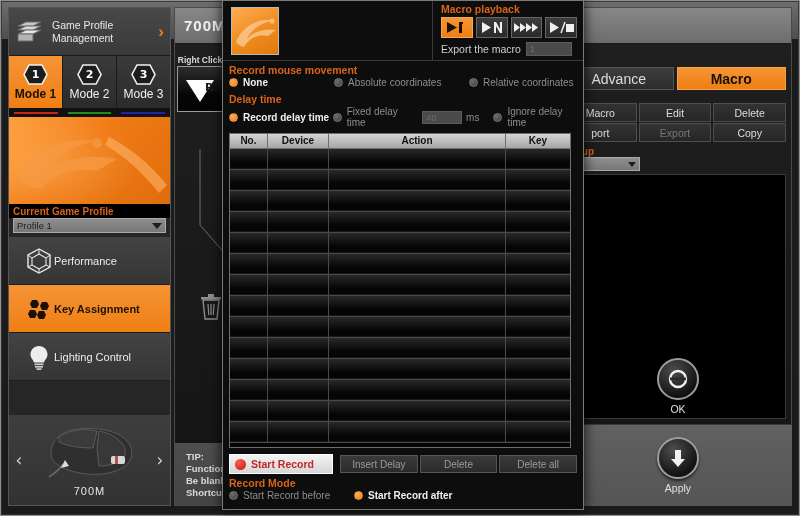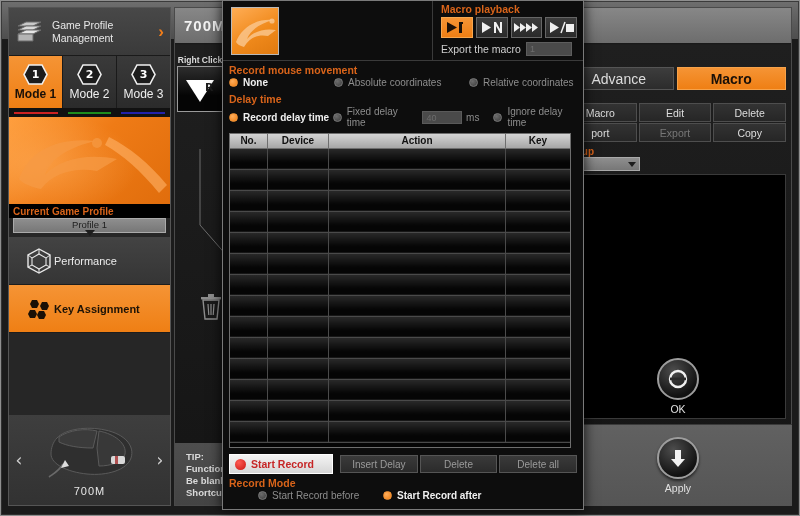--- a/index.html
+++ b/index.html
@@ -92,21 +92,21 @@
   .banner svg { position: absolute; left: 0; top: 0; }
 
   .profile-head {
     background: #000; color: #d9641a; font-size: 10px;
     padding: 2px 4px 1px 4px; font-weight: bold;
   }
   .profile-select {
     margin: 0 4px 4px 4px; height: 15px;
     background: linear-gradient(#8e8e8e,#777);
     border: 1px solid #aaa; display: flex; align-items: center;
-    justify-content: space-between; padding: 0 3px; cursor: pointer; flex-direction: column;
+    justify-content: space-between; padding: 0 3px; cursor: pointer;
   }
   .profile-select span { color: #1d1d1d; font-size: 9.5px; }
   .caret { width: 0; height: 0; border-left: 5px solid transparent;
            border-right: 5px solid transparent; border-top: 6px solid #1d1d1d; }
 
   .navitem {
     height: 48px; display: flex; align-items: center; gap: 1px;
     padding-left: 16px; cursor: pointer;
     background: linear-gradient(#434343,#353535);
     border-bottom: 1px solid #1d1d1d;
@@ -283,21 +283,21 @@
   .rec-btn .reddot { width: 11px; height: 11px; border-radius: 50%;
     background: radial-gradient(circle at 35% 32%, #ff5a52, #c91510); }
   .rec-btn span { color: #c62626; font-size: 10.5px; font-weight: bold; }
   .act-btns { display: flex; gap: 2px; flex: 1; }
   .act-btn {
     flex: 1; height: 18px; background: linear-gradient(#3a3a3a,#2b2b2b);
     border: 1px solid #555; color: #9b9b9b; font-size: 10px;
     display: flex; align-items: center; justify-content: center; cursor: pointer;
   }
 
-  .dlg-bottom-radios { display: flex; padding: 0 0 0 6px; align-items: center; margin-left: 29px; }
+  .dlg-bottom-radios { display: flex; padding: 0 0 0 6px; align-items: center; }
 </style>
 </head>
 <body>
 
 <div id="root">
 
   <div class="app-window">
 
     <div class="titlebar">
       <div class="win-btn">—</div>
@@ -401,20 +401,31 @@
             <svg width="28" height="28" viewBox="0 0 28 28">
               <polygon points="7,5 12,5 14,9 12,13 7,13 5,9" fill="#1a1006"></polygon>
               <polygon points="17,7 22,7 24,11 22,15 17,15 15,11" fill="#1a1006"></polygon>
               <polygon points="5,15 10,15 12,19 10,23 5,23 3,19" fill="#1a1006"></polygon>
               <polygon points="14,16 19,16 21,20 19,24 14,24 12,20" fill="#1a1006"></polygon>
             </svg>
           </span>
           <span class="nlabel">Key Assignment</span>
         </div>
 
+        <div class="navitem">
+          <span class="nico">
+            <svg width="28" height="28" viewBox="0 0 28 28">
+              <path d="M14 3 C19 3,22.5 7,22.5 11.5 C22.5 15,19.5 17,19 19.5 L9 19.5 C8.5 17,5.5 15,5.5 11.5 C5.5 7,9 3,14 3Z" fill="#ededed"></path>
+              <rect x="9.5" y="20.5" width="9" height="1.6" fill="#d2d2d2"></rect>
+              <rect x="10" y="23" width="8" height="1.6" fill="#d2d2d2"></rect>
+              <rect x="11.5" y="25.3" width="5" height="1.6" fill="#d2d2d2"></rect>
+            </svg>
+          </span>
+          <span class="nlabel">Lighting Control</span>
+        </div>
 
         <div class="mouse-area">
           <span class="arrow-l">‹</span>
           <div class="mouse-mid">
             <span>
               <svg width="110" height="56" viewBox="0 0 110 56">
                 <path d="M22 14 C30 5,52 2,70 6 C90 10,100 22,96 34 C92 46,72 52,52 50 C32 48,16 40,16 30 C16 24,18 18,22 14Z" fill="#2f2f2f" stroke="#5a5a5a"></path>
                 <path d="M24 13 C34 6,50 4,62 7 L58 24 C44 24,32 22,24 18Z" fill="#3b3b3b" stroke="#5a5a5a"></path>
                 <path d="M64 7 C80 10,92 20,90 30 C88 38,76 42,64 42 L62 24Z" fill="#383838" stroke="#5a5a5a"></path>
                 <rect x="76" y="32" width="14" height="8" rx="2" fill="#d8d8d8"></rect>

